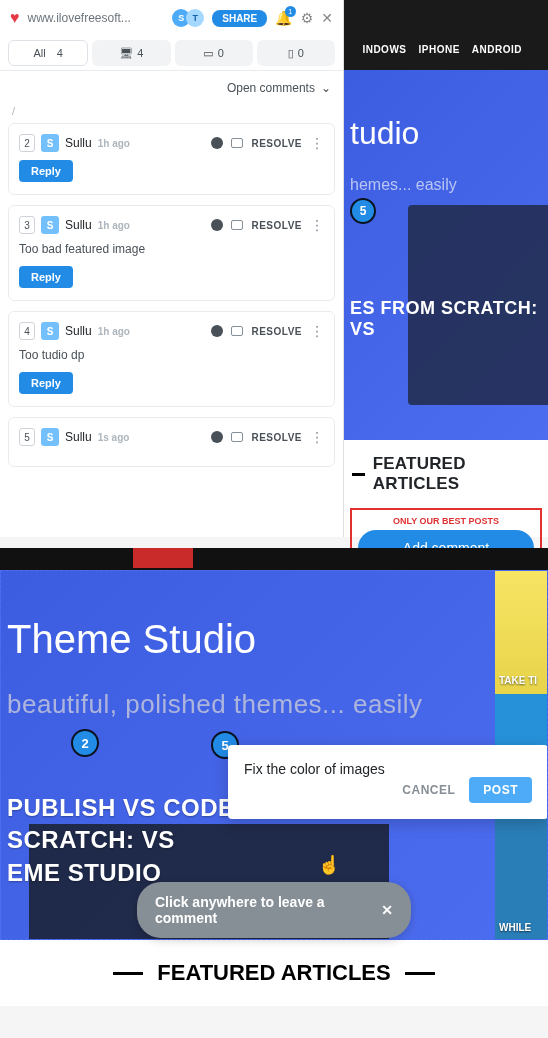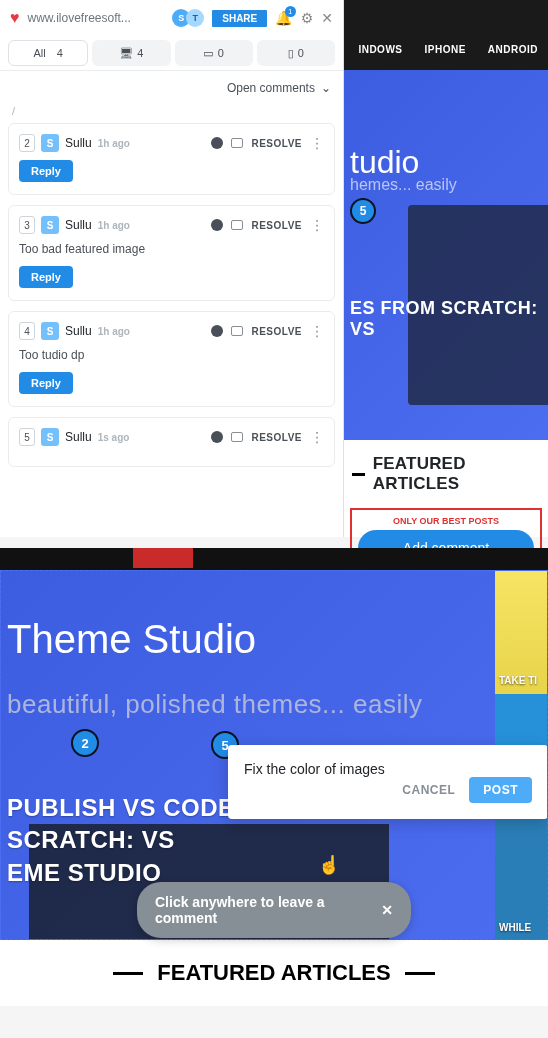--- a/index.html
+++ b/index.html
@@ -10,21 +10,21 @@
 .comments-panel { position: absolute; top: 0; left: 0; width: 344px; height: 537px; background: #fff; border-right: 1px solid #e0e0e0; }
 
 
 .panel-header { display: flex; align-items: center; padding: 12px 10px; gap: 8px; height: 36px; }
 .heart { color: #e63946; font-size: 16px; }
 .url { font-size: 12px; color: #6c757d; flex: 1; }
 .avatar-group { display: flex; }
 .avatar-sm { width: 18px; height: 18px; border-radius: 50%; display: flex; align-items: center; justify-content: center; font-size: 9px; font-weight: bold; margin-left: -4px; }
 .avatar-s { background: #4dabf7; color: #fff; }
 .avatar-t { background: #a5d8ff; color: #1864ab; }
-.share-btn { background: #228be6; color: #fff; border: none; border-radius: 1px; padding: 3px 10px; font-size: 10px; font-weight: bold; cursor: pointer; }
+.share-btn { background: #228be6; color: #fff; border: none; border-radius: 8px; padding: 3px 10px; font-size: 10px; font-weight: bold; cursor: pointer; }
 .bell-wrap { position: relative; }
 .bell { font-size: 14px; color: #666; }
 .badge { position: absolute; top: -3px; right: -3px; background: #228be6; color: #fff; border-radius: 50%; width: 11px; height: 11px; font-size: 7px; display: flex; align-items: center; justify-content: center; }
 .gear { color: #888; font-size: 14px; }
 .close-x { color: #888; font-size: 14px; cursor: pointer; }
 
 
 .tabs { display: flex; border-bottom: 1px solid #e9ecef; padding: 4px 8px; gap: 4px; }
 .tab { flex: 1; display: flex; align-items: center; justify-content: center; gap: 4px; padding: 6px 0; font-size: 11px; color: #495057; cursor: pointer; border-radius: 6px; background: #f1f3f5; }
 .tab.active { background: #fff; border: 1px solid #dee2e6; }
@@ -43,24 +43,24 @@
 .time { font-size: 10px; color: #adb5bd; font-weight: bold; }
 .card-icons { margin-left: auto; display: flex; align-items: center; gap: 8px; }
 .eye-icon { width: 12px; height: 12px; background: #495057; border-radius: 50%; }
 .screen-icon { width: 12px; height: 10px; border: 1.5px solid #868e96; border-radius: 2px; }
 .resolve { font-size: 10px; font-weight: bold; letter-spacing: 0.5px; color: #495057; cursor: pointer; }
 .dots { color: #868e96; font-size: 14px; cursor: pointer; line-height: 1; }
 .card-body { font-size: 12px; color: #495057; margin-bottom: 10px; }
 .reply-btn { background: #228be6; color: #fff; border: none; border-radius: 4px; padding: 5px 12px; font-size: 11px; font-weight: bold; cursor: pointer; }
 
 
-.bg-nav { position: absolute; top: 30px; right: 0; display: flex; gap: 22px; padding: 14px 10px; z-index: 1; }
+.bg-nav { position: absolute; top: 30px; right: 16px; display: flex; gap: 12px; padding: 14px 10px; z-index: 1; }
 .bg-nav a { color: #fff; font-size: 10px; font-weight: bold; letter-spacing: 0.5px; text-decoration: none; }
 .hero-top { position: absolute; top: 70px; left: 344px; width: 204px; height: 370px; background: linear-gradient(135deg, #3d5de0, #4d6df0); overflow: hidden; }
-.hero-top .txt1 { position: absolute; top: 45px; left: 6px; font-size: 32px; font-weight: 300; color: #fff; margin-top: 29px; }
+.hero-top .txt1 { position: absolute; top: 45px; left: 6px; font-size: 32px; font-weight: 300; color: #fff; }
 .hero-top .txt2 { position: absolute; top: 106px; left: 6px; font-size: 16px; color: #b8c5f5; }
 .hero-top .pin { position: absolute; top: 128px; left: 6px; width: 26px; height: 26px; border-radius: 50%; background: #228be6; border: 2.5px solid #0b1320; color: #fff; display: flex; align-items: center; justify-content: center; font-size: 12px; font-weight: bold; }
 .hero-top .overlay-text { position: absolute; bottom: 100px; left: 6px; color: #fff; font-weight: bold; font-size: 18px; letter-spacing: 0.5px; }
 .hero-top .code-bg { position: absolute; right: -10px; top: 135px; width: 150px; height: 200px; background: #1e2740; border-radius: 4px; opacity: 0.8; }
 
 .featured-top { position: absolute; top: 440px; left: 344px; width: 204px; height: 97px; background: #fff; }
 .featured-top .title-row { display: flex; align-items: center; padding: 14px 8px; }
 .featured-top .line { width: 14px; height: 3px; background: #000; margin-right: 8px; }
 .featured-top h3 { font-size: 17px; font-weight: bold; color: #212529; letter-spacing: 0.2px; }
 .addcomment-wrap { border: 2px solid #e03131; padding: 6px; margin: 0 6px; }

